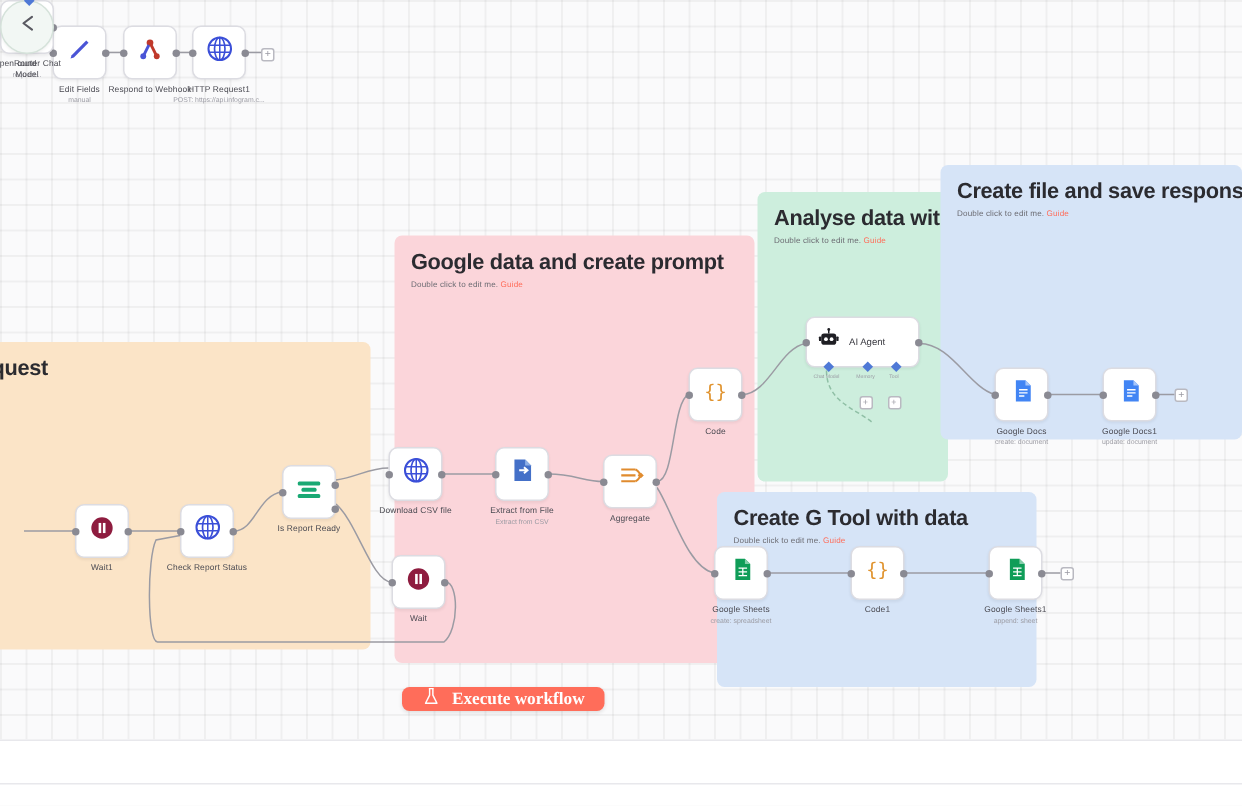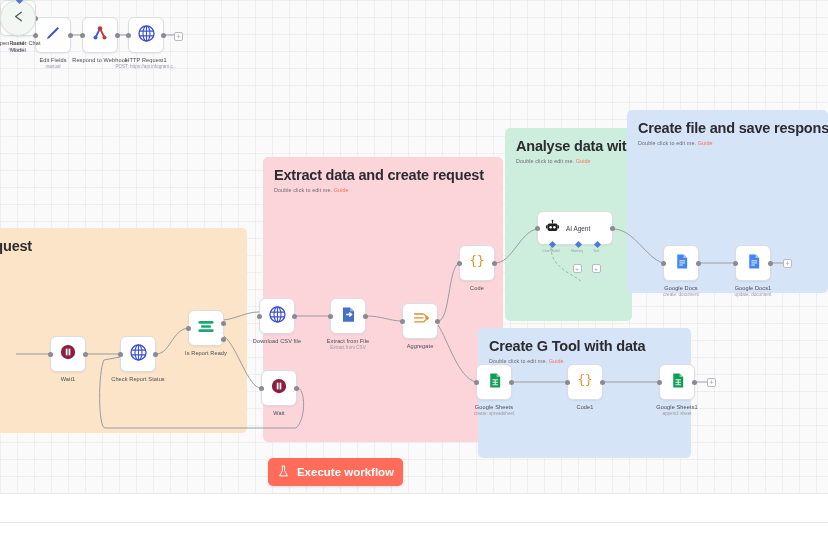--- a/index.html
+++ b/index.html
@@ -122,45 +122,45 @@
     position: absolute;
     font-size: 3.4px; color: #9a9aa3;
     white-space: nowrap;
     transform: translateX(-50%);
   }
   .agent-label { font-size: 6.4px; color: #3b3b42; }
 
   #exec-btn {
     position: absolute;
     left: 268px; top: 458px;
-    width: 135px; height: 28px;
+    width: 135px; height: 16px;
     background: #ff6d5a;
     color: #fff;
     border: none; border-radius: 5px;
-    font-family: Liberation Sans, sans-serif;
+    font-family: Liberation Serif, serif;
     font-size: 11.5px; font-weight: bold;
     display: flex; align-items: center; justify-content: center;
     gap: 7px;
     cursor: pointer;
     box-shadow: 0 1px 3px rgba(0,0,0,0.12);
   }
   #bottom-area { position: absolute; left: 0; top: 493px; width: 828px; height: 44px; background: #fff; }
   .divider { position: absolute; left: 0; width: 828px; height: 1px; background: #e8e8ec; }
 </style>
 </head>
 <body>
 
 <div id="canvas">
 
   <div class="sticky" id="sticky-make-http-request" style="left: -95px; top: 228px; width: 342px; height: 205px; background: rgb(251, 228, 199);">
     <div class="sticky-title">ke HTTP Request</div>
     <div class="sticky-sub"></div>
   </div>
   <div class="sticky" id="sticky-extract-data" style="left: 263px; top: 157px; width: 240px; height: 285px; background: rgb(251, 213, 218);">
-    <div class="sticky-title">Extract data and create request</div>
+    <div class="sticky-title">Google data and create prompt</div>
     <div class="sticky-sub"><span>Double click to edit me. </span><span class="guide">Guide</span></div>
   </div>
   <div class="sticky" id="sticky-analyse-data-ai" style="left: 505px; top: 128px; width: 127px; height: 193px; background: rgb(205, 238, 221);">
     <div class="sticky-title">Analyse data with AI</div>
     <div class="sticky-sub"><span>Double click to edit me. </span><span class="guide">Guide</span></div>
   </div>
   <div class="sticky" id="sticky-create-file-save" style="left: 627px; top: 110px; width: 201px; height: 183px; background: rgb(214, 228, 247);">
     <div class="sticky-title">Create file and save response</div>
     <div class="sticky-sub"><span>Double click to edit me. </span><span class="guide">Guide</span></div>
   </div>

